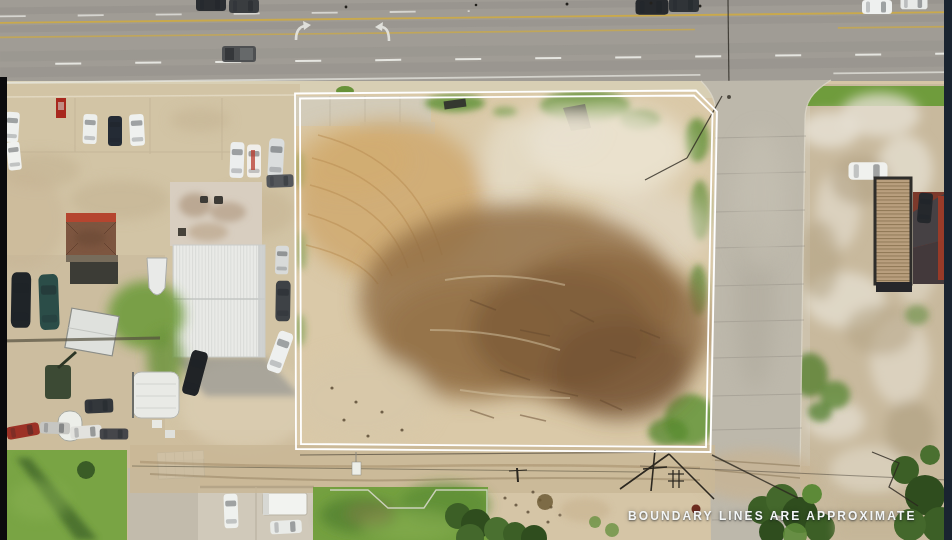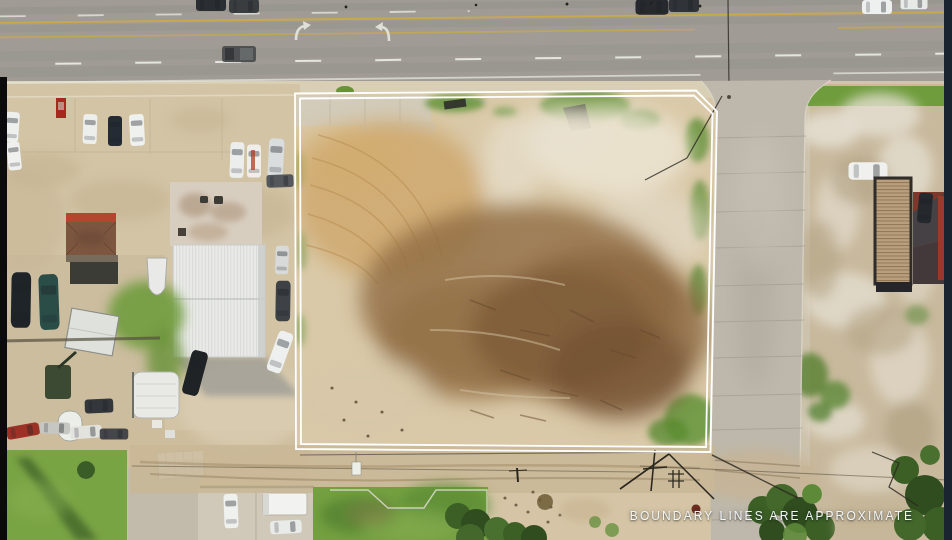--- a/index.html
+++ b/index.html
@@ -1,21 +1,21 @@
 <!DOCTYPE html>
 <html style="--c-boundary_line: #ffffff; --c-caption_text: #f3f6f7; --c-highway_asphalt: #a09c95; --c-street_concrete: #bdb8ab; --c-concrete_apron: #d2c4a5; --c-lot_dirt_light: #dac9a8; --c-lot_dirt_brown: #8f6c42; --c-right_lot_gravel: #c8b99d; --c-grass_green: #74a040; --c-tree_green: #3c5f26; --c-lane_yellow: #c9a94c; --c-lane_white: #edeee9; --c-photo_edge_left: #0b0b0d; --c-photo_edge_right: #1a2430;"><head>
 <meta charset="utf-8">
 <style>
   html,body{margin:0;padding:0;background:#14161a;font-family:"Liberation Sans",sans-serif;}
   .stage{position:relative;width:952px;height:540px;overflow:hidden;background:#0d0e10;}
   .stage svg{display:block;width:952px;height:540px;}
   .caption{
     position:absolute;left:628px;top:509px;width:288px;
     text-align:center;white-space:nowrap;
-    font-weight:400;font-size:12px;line-height:1.25;
+    font-weight:700;font-size:12px;line-height:1.25;
     letter-spacing:2.1px;
     color:var(--c-caption_text,#f3f6f7);
     text-shadow:0 1px 2px rgba(15,20,26,.6),0 0 5px rgba(15,20,26,.35);
     user-select:none;pointer-events:none;
   }
 </style>
 </head>
 <body>
 
 <div class="stage">

